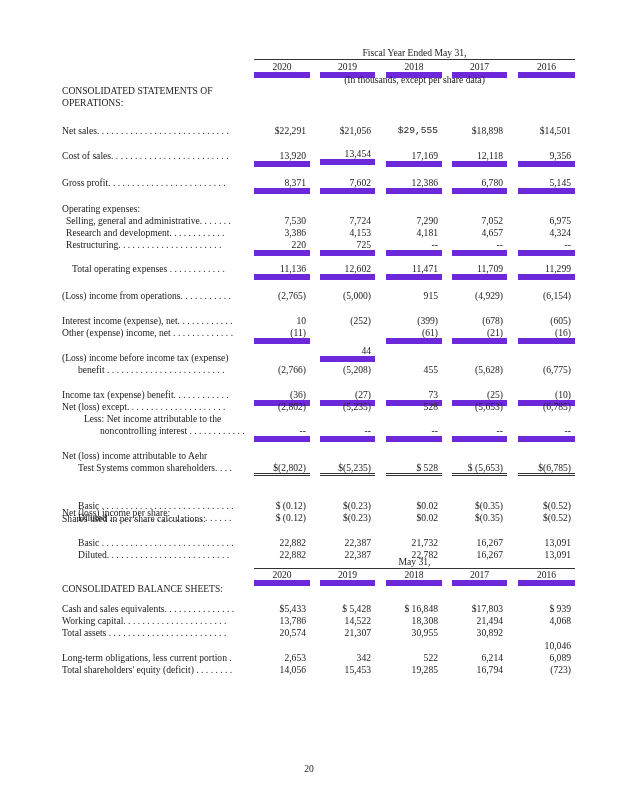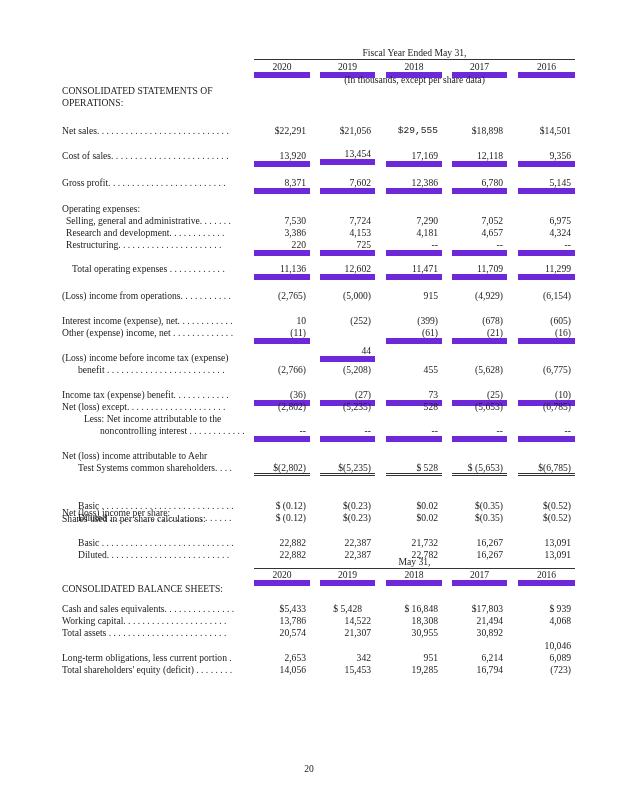--- a/index.html
+++ b/index.html
@@ -213,21 +213,21 @@
   <div class="hdr ul" style="left:386px;width:56px;top:569px;">2018</div>
   <div class="hdr ul" style="left:452px;width:55px;top:569px;">2017</div>
   <div class="hdr ul" style="left:518px;width:57px;top:569px;">2016</div>
 </div>
 <div class="abs" style="left:62px;top:583px;">CONSOLIDATED BALANCE SHEETS:</div>
 
 <div id="bs-table">
     <div>
       <div class="lbl" style="top: 603px; left: 62px;">Cash and sales equivalents. . . . . . . . . . . . . . .</div>
       <div class="col" style="left: 254px; width: 52px; padding-right: 4px; top: 603px;">$5,433</div>
-      <div class="col" style="left: 311px; width: 51px; padding-right: 4px; top: 603px;">$ 5,428</div>
+      <div class="col" style="left: 320px; width: 51px; padding-right: 4px; top: 603px;">$ 5,428</div>
       <div class="col" style="left: 386px; width: 52px; padding-right: 4px; top: 603px;">$ 16,848</div>
       <div class="col" style="left: 452px; width: 51px; padding-right: 4px; top: 603px;">$17,803</div>
       <div class="col" style="left: 518px; width: 53px; padding-right: 4px; top: 603px;">$    939</div>
     </div>
     <div>
       <div class="lbl" style="top: 615px; left: 62px;">Working capital. . . . . . . . . . . . . . . . . . . . . .</div>
       <div class="col" style="left: 254px; width: 52px; padding-right: 4px; top: 615px;">13,786</div>
       <div class="col" style="left: 320px; width: 51px; padding-right: 4px; top: 615px;">14,522</div>
       <div class="col" style="left: 386px; width: 52px; padding-right: 4px; top: 615px;">18,308</div>
       <div class="col" style="left: 452px; width: 51px; padding-right: 4px; top: 615px;">21,494</div>
@@ -238,21 +238,21 @@
       <div class="col" style="left: 254px; width: 52px; padding-right: 4px; top: 627px;">20,574</div>
       <div class="col" style="left: 320px; width: 51px; padding-right: 4px; top: 627px;">21,307</div>
       <div class="col" style="left: 386px; width: 52px; padding-right: 4px; top: 627px;">30,955</div>
       <div class="col" style="left: 452px; width: 51px; padding-right: 4px; top: 627px;">30,892</div>
       <div class="col" style="left: 518px; width: 53px; padding-right: 4px; top: 640px;">10,046</div>
     </div>
     <div>
       <div class="lbl" style="top: 652px; left: 62px;">Long-term obligations, less current portion .</div>
       <div class="col" style="left: 254px; width: 52px; padding-right: 4px; top: 652px;">2,653</div>
       <div class="col" style="left: 320px; width: 51px; padding-right: 4px; top: 652px;">342</div>
-      <div class="col" style="left: 386px; width: 52px; padding-right: 4px; top: 652px;">951</div>
+      <div class="col" style="left: 386px; width: 52px; padding-right: 4px; top: 652px;">522</div>
       <div class="col" style="left: 452px; width: 51px; padding-right: 4px; top: 652px;">6,214</div>
       <div class="col" style="left: 518px; width: 53px; padding-right: 4px; top: 652px;">6,089</div>
     </div>
     <div>
       <div class="lbl" style="top: 664px; left: 62px;">Total shareholders' equity (deficit) . . . . . . . .</div>
       <div class="col" style="left: 254px; width: 52px; padding-right: 4px; top: 664px;">14,056</div>
       <div class="col" style="left: 320px; width: 51px; padding-right: 4px; top: 664px;">15,453</div>
       <div class="col" style="left: 386px; width: 52px; padding-right: 4px; top: 664px;">19,285</div>
       <div class="col" style="left: 452px; width: 51px; padding-right: 4px; top: 664px;">16,794</div>
       <div class="col" style="left: 518px; width: 53px; padding-right: 4px; top: 664px;">(723)</div>

